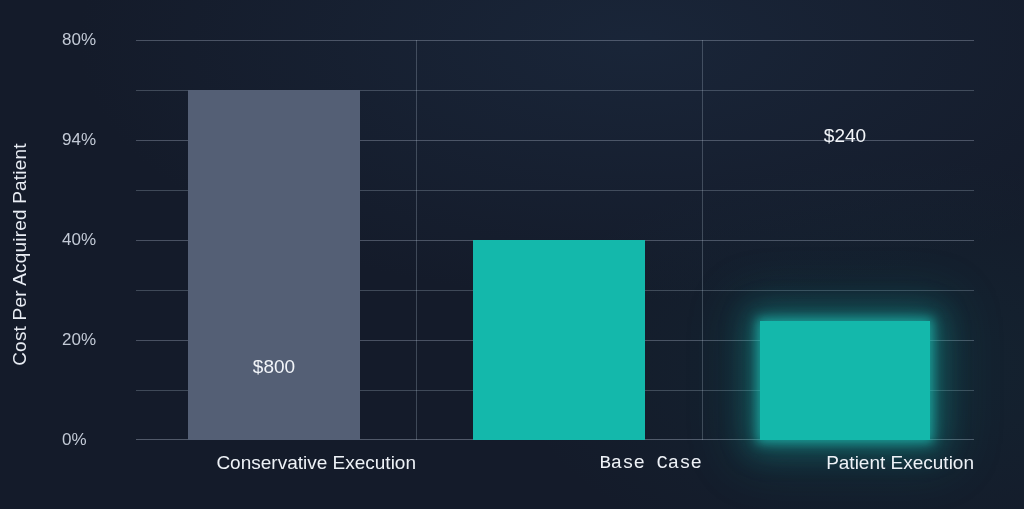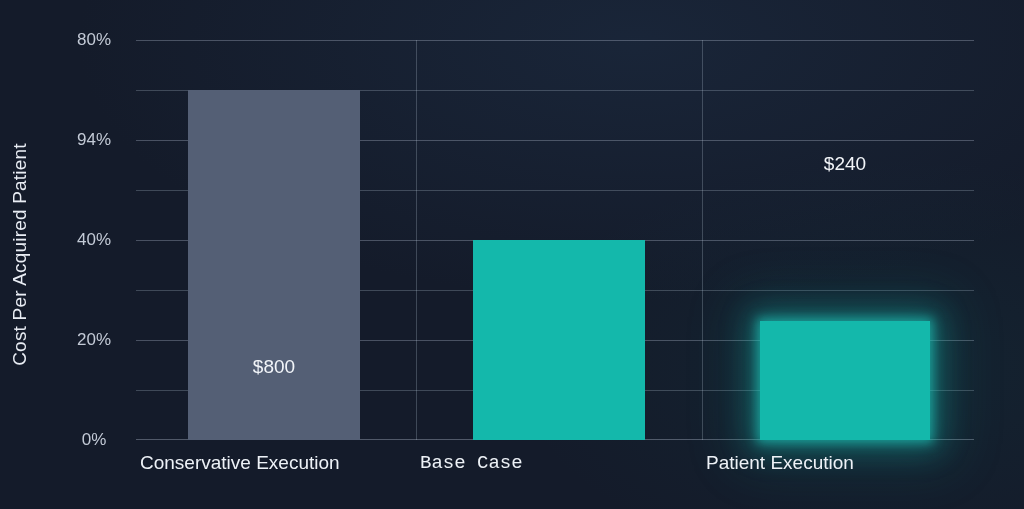--- a/index.html
+++ b/index.html
@@ -49,21 +49,21 @@
     position:absolute;top:0;height:100%;width:1px;
     background:rgba(190,203,222,0.26);
   }
   .axis-bottom{
     position:absolute;left:0;bottom:0;width:100%;height:1px;
     background:rgba(198,210,228,0.34);
   }
   .ytick-wrap{
     position:absolute;
     left:62px;width:64px;
-    text-align:center;
+    text-align:left;
     color:#c3cad6;
     font-size:17px;
     transform:translateY(-50%);
   }
 
   
   .bar{
     position:absolute;
     bottom:0;
   }
@@ -81,21 +81,21 @@
     color:#f2f5f9;
     font-size:19px;
     white-space:nowrap;
     transform:translateY(-100%);
   }
 
   
   .xlabel{
     position:absolute;
     top:452px;
-    text-align:left;
+    text-align:right;
     color:#eef2f7;
     font-size:19px;
     white-space:nowrap;
   }
 </style>
 </head>
 <body>
 
 <div class="bg-wash"></div>
 
@@ -122,20 +122,20 @@
     <div class="axis-bottom"></div>
 
     <div class="vdiv" style="left:280px;"></div>
     <div class="vdiv" style="left:566px;"></div>
 
     <div class="bar bar-slate" style="left:52px;width:172px;height:350px;"></div>
     <div class="bar bar-teal" style="left:337px;width:172px;height:200px;"></div>
     <div class="bar bar-teal glow" style="left:624px;width:170px;height:119px;"></div>
 
     <div class="bar-label" style="left:52px;width:172px;top:338px;">$800</div>
-    <div class="bar-label" style="left:624px;width:170px;top:107px;margin-top:28px;">$240</div>
+    <div class="bar-label" style="left:624px;width:170px;top:107px;">$240</div>
   </div>
 
   <div class="xlabel" style="left:140px;width:276px;">Conservative Execution</div>
   <div class="xlabel" style="left:420px;width:282px;font-family:Liberation Mono, monospace;">Base Case</div>
   <div class="xlabel" style="left:706px;width:268px;">Patient Execution</div>
 
 </div>
 
 </body></html>

